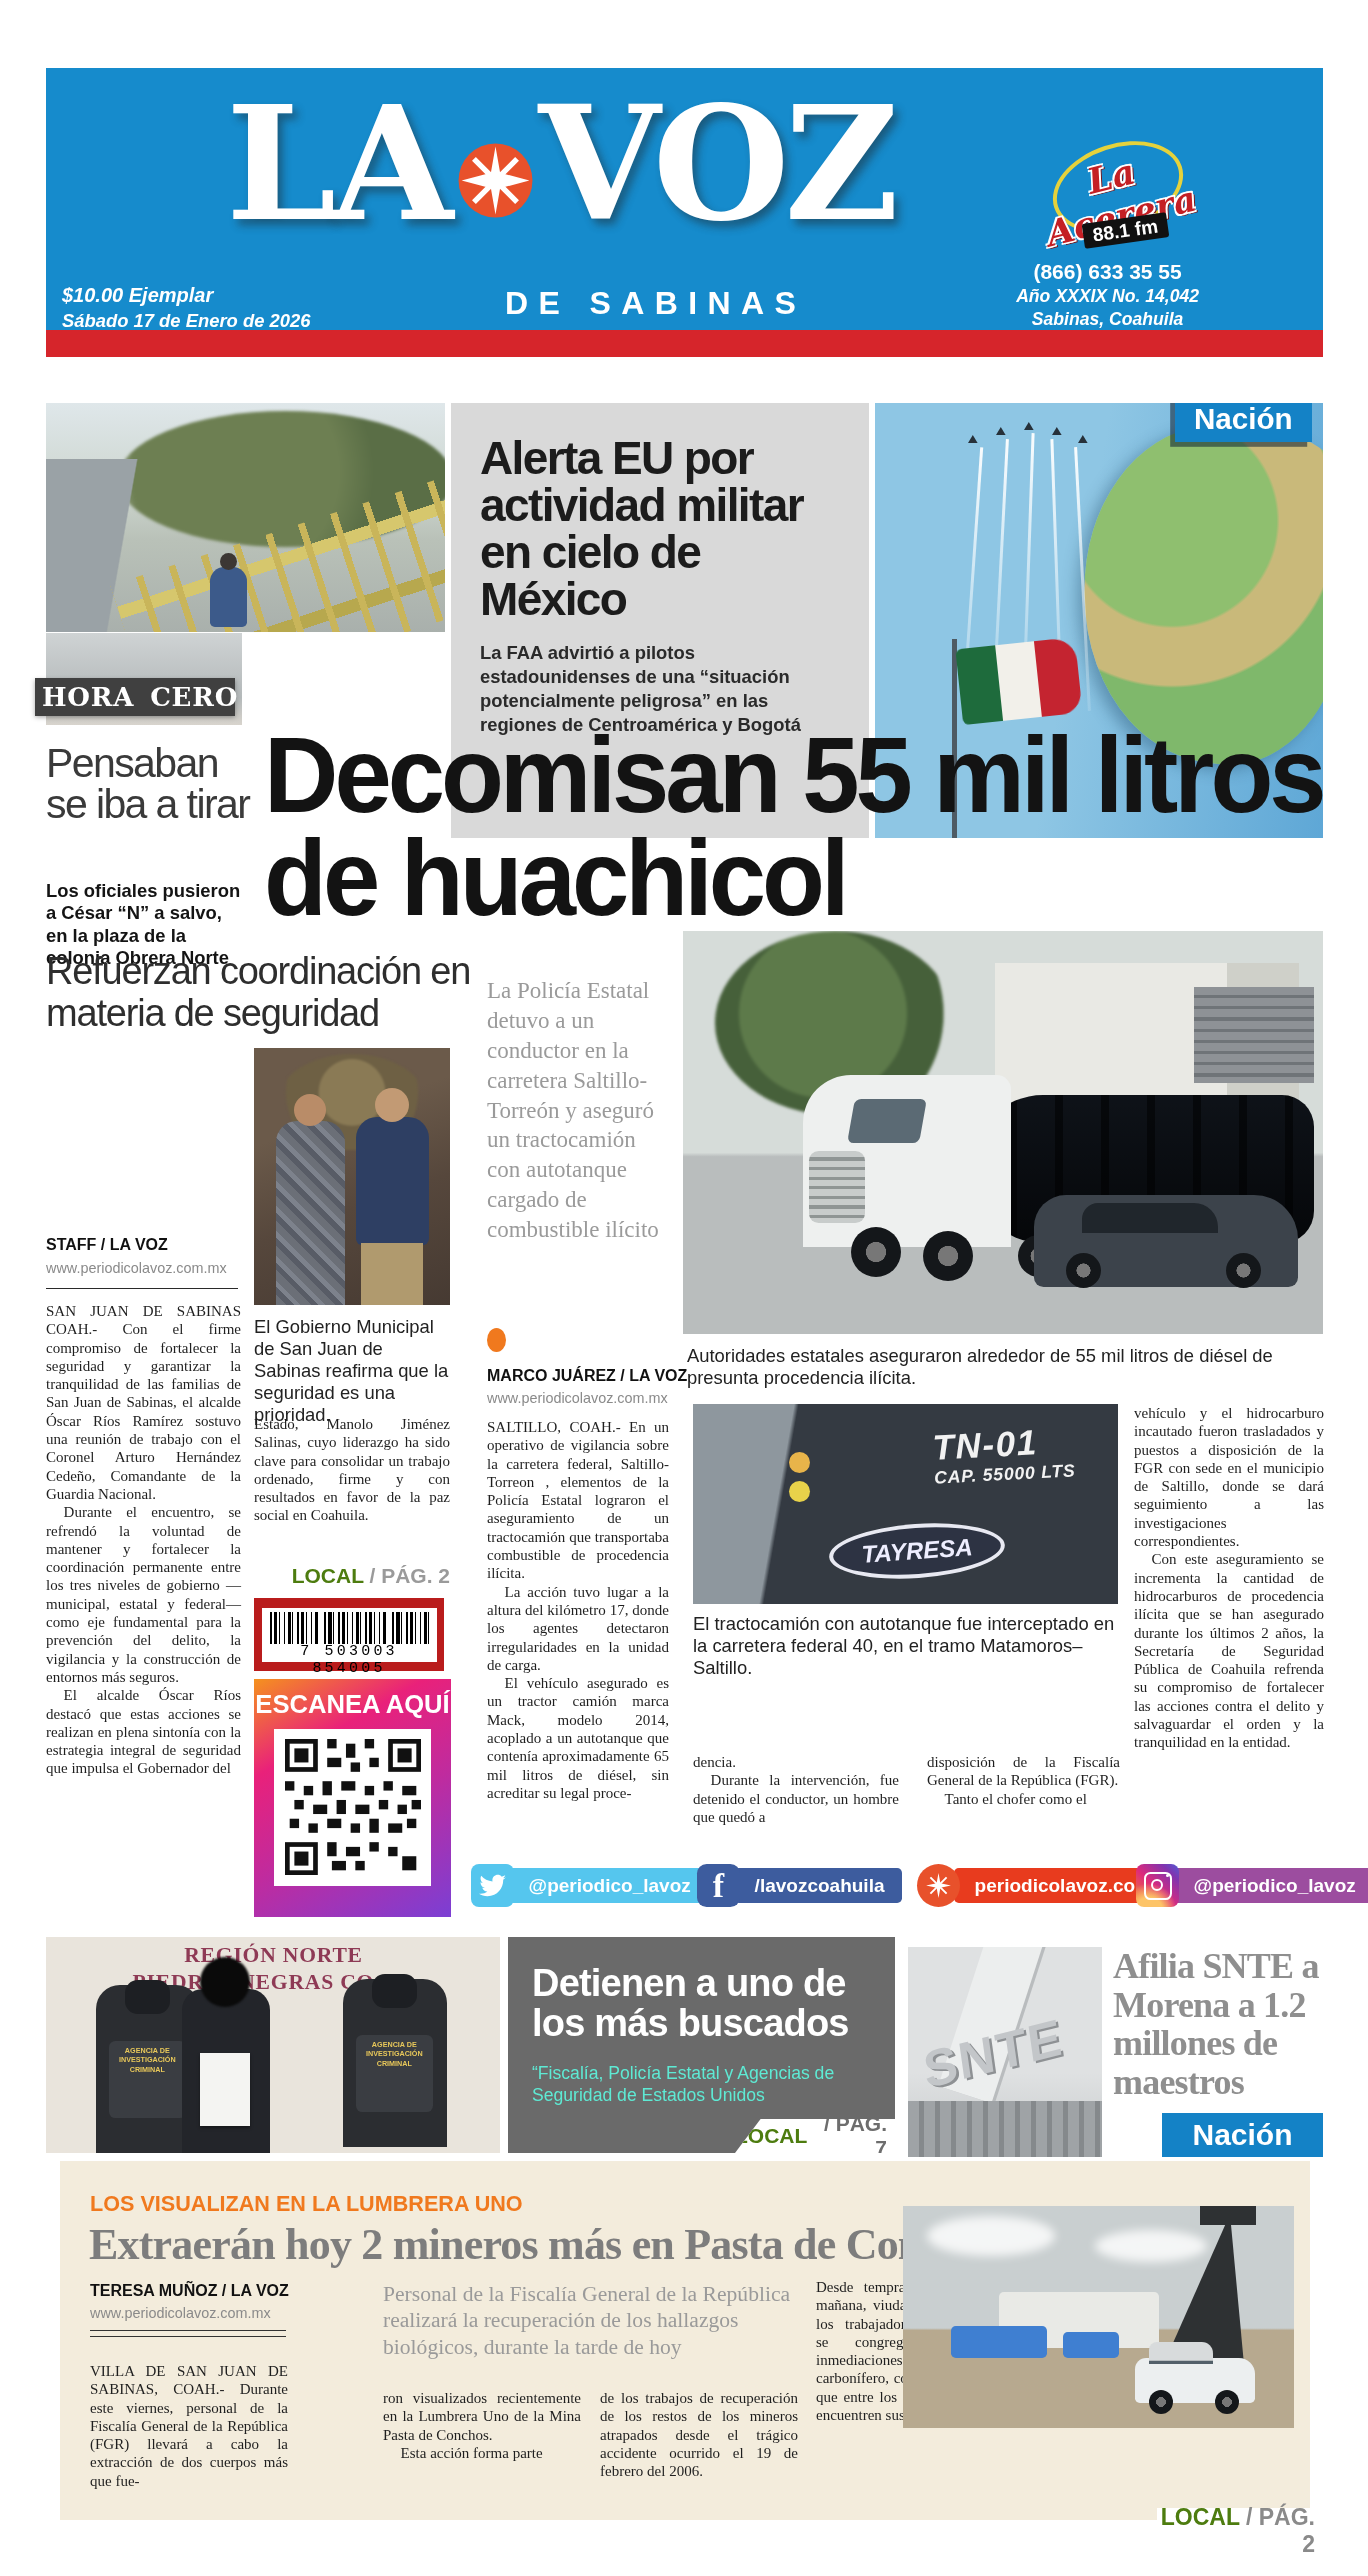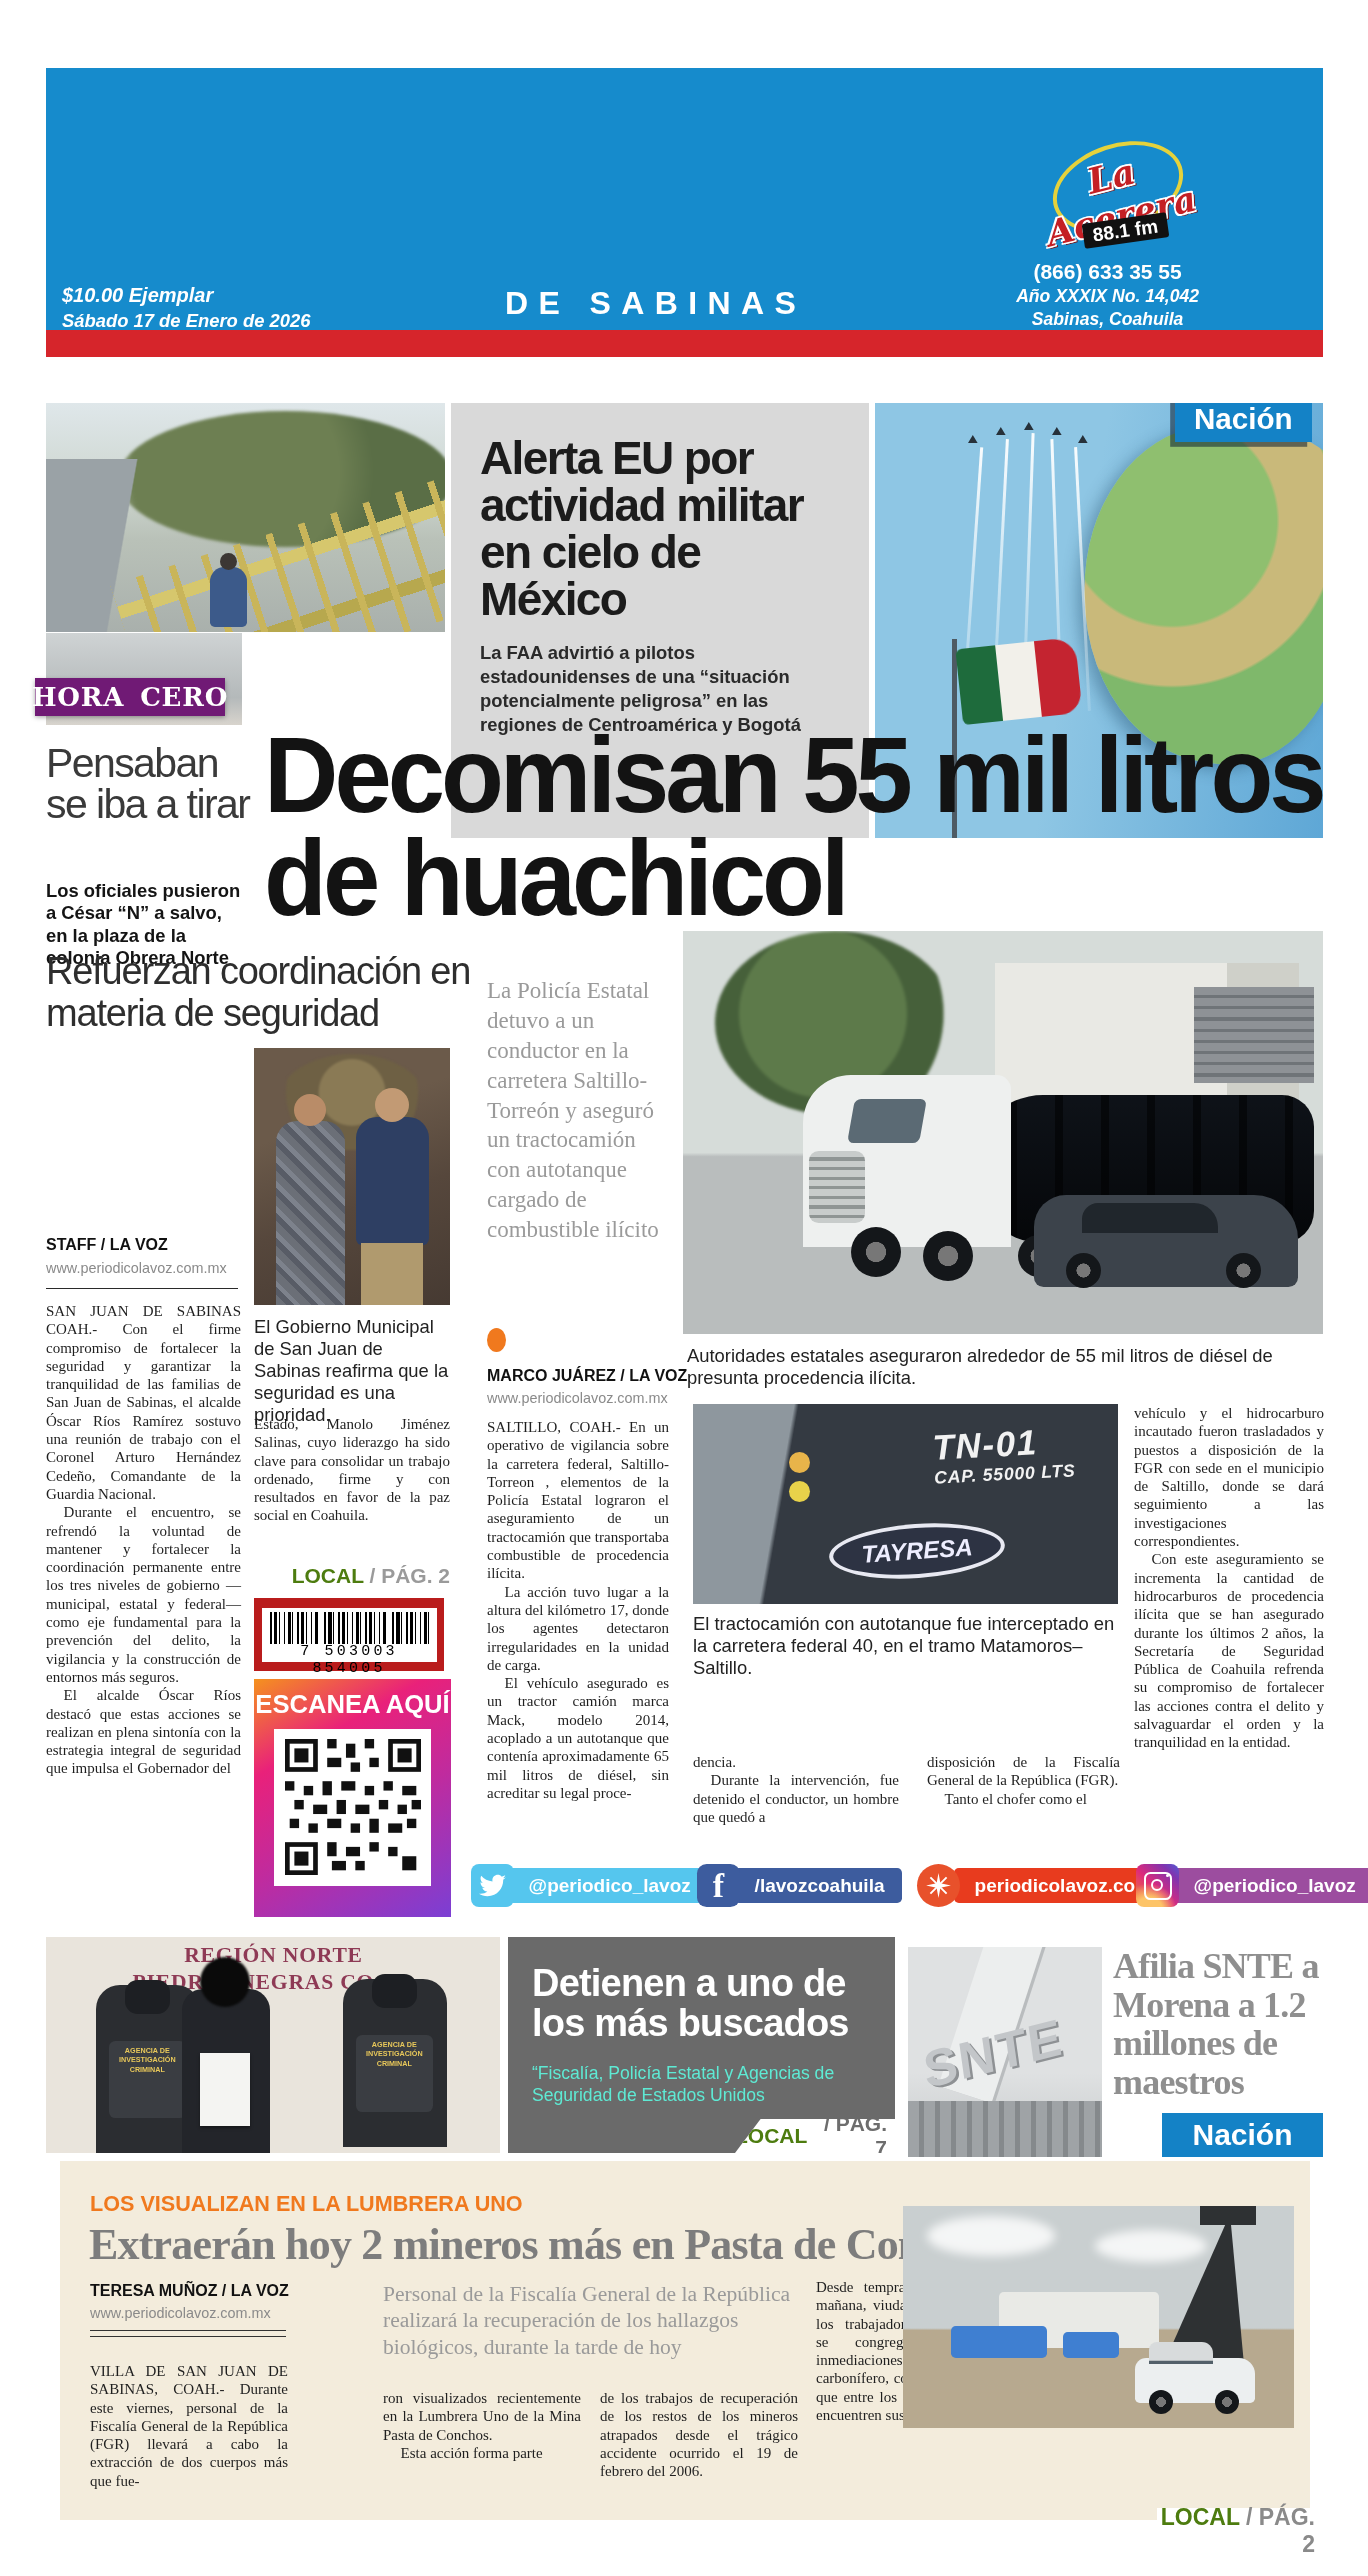--- a/index.html
+++ b/index.html
@@ -38,22 +38,22 @@
   .ph-bridge .trees{position:absolute;left:72px;top:8px;width:335px;height:136px;border-radius:50%;
       background:radial-gradient(circle at 35% 45%,#6d7f52 0 45%,transparent 60%),
                  radial-gradient(circle at 70% 55%,#5a6e46 0 50%,transparent 62%);filter:blur(1.6px);}
   .ph-bridge .road{position:absolute;left:0;top:56px;width:120px;height:176px;background:linear-gradient(100deg,#9aa2a6 0 60%,transparent 61%);}
   .ph-rail{position:absolute;left:76px;top:120px;width:383px;height:136px;transform:rotate(-18deg);
       background:repeating-linear-gradient(90deg,transparent 0 27px,#c9b55a 27px 34px),
                  linear-gradient(180deg,transparent 0 22.4px,#d6c76d 22.4px 35px,transparent 35px 88px,#b7a84e 88px 101px,transparent 101px);}
   .ph-person{position:absolute;left:164px;top:164px;width:37px;height:60px;border-radius:14.4px 14.4px 4.8px 4.8px;background:#3c5a8a;}
   .ph-person::before{content:"";position:absolute;left:9.6px;top:-14.4px;width:17.6px;height:17.6px;border-radius:50%;background:#3c3734;}
   .ph-bridge2{left:46px;top:633px;width:196px;height:92px;background:linear-gradient(180deg,#cfd3d4,#b4b9ba 70%,#d8d4cd);}
-  .hora-badge{left:35px;top:678px;width:190px;height:38px;background:#701a75;display:flex;align-items:center;
-      justify-content:center;gap:8px;box-shadow:0 2.4px 4.8px rgba(0,0,0,.35);}
+  .hora-badge{left:35px;top:678px;width:190px;height:38px;background:#404040;display:flex;align-items:center;
+      justify-content:center;gap:8px;box-shadow:0 2.4px 4.8px rgba(0,0,0,.35);padding-left:10px;}
   .hora-badge span{color:#fff;font-family:"DejaVu Serif",serif;font-weight:bold;font-size:26px;letter-spacing:0.8px;}
   .bullet-hole{width:24px;height:24px;border-radius:50%;background:radial-gradient(circle,#000 0 40%,#555 41% 60%,#b9b3ac 61% 100%);}
 
   .alerta-panel{left:451px;top:403px;width:418px;height:435px;background:#d9d9d9;}
   .alerta-headline{position:absolute;left:29px;top:32px;width:351px;font-size:46px;line-height:1.02;
       font-weight:bold;letter-spacing:-1.6px;color:#1c1c1c;}
   .alerta-deck{position:absolute;left:29px;top:238px;width:343px;font-size:18.4px;line-height:1.3;font-weight:bold;color:#2a2a2a;}
 
   .ph-map{left:875px;top:403px;width:448px;height:435px;background:linear-gradient(100deg,#8ec6e4 0 45%,#5ea7d6 100%);}
   .ph-map .land{position:absolute;right:-24px;top:24px;width:264px;height:335px;border-radius:45% 30% 40% 55%;
@@ -223,20 +223,29 @@
   .cap-mine{position:absolute;left:844px;top:278px;width:383px;}
   .lp-mine{left:1157px;top:2508px;width:158px;height:50px;background:#fff;display:flex;align-items:flex-end;justify-content:flex-end;padding:0 4.8px 6.4px 0;}
   .lp-mine .local-page{font-size:23px;}
 </style>
 </head>
 <body>
 
 <div class="page">
 
   <div class="abs masthead">
+    <div class="logo-row">
+      <span class="logo-word">LA</span>
+      <svg class="logo-star" viewBox="0 0 100 100">
+        <circle cx="50" cy="50" r="48" fill="#e8512b"></circle>
+        <path d="M50 6 L56 40 L94 50 L56 60 L50 94 L44 60 L6 50 L44 40 Z" fill="#fff"></path>
+        <path d="M22 22 L46 46 M78 22 L54 46 M22 78 L46 54 M78 78 L54 54" stroke="#fff" stroke-width="7"></path>
+      </svg>
+      <span class="logo-word">VOZ</span>
+    </div>
     <div class="logo-sub">DE SABINAS</div>
     <div class="mast-left">
       <div class="mast-price">$10.00 Ejemplar</div>
       <div class="mast-date">Sábado 17 de Enero de 2026</div>
     </div>
     <div class="radio-logo">
       <div class="radio-ring"></div>
       <div class="radio-name">La Acerera</div>
       <div class="radio-freq">88.1 fm</div>
     </div>

